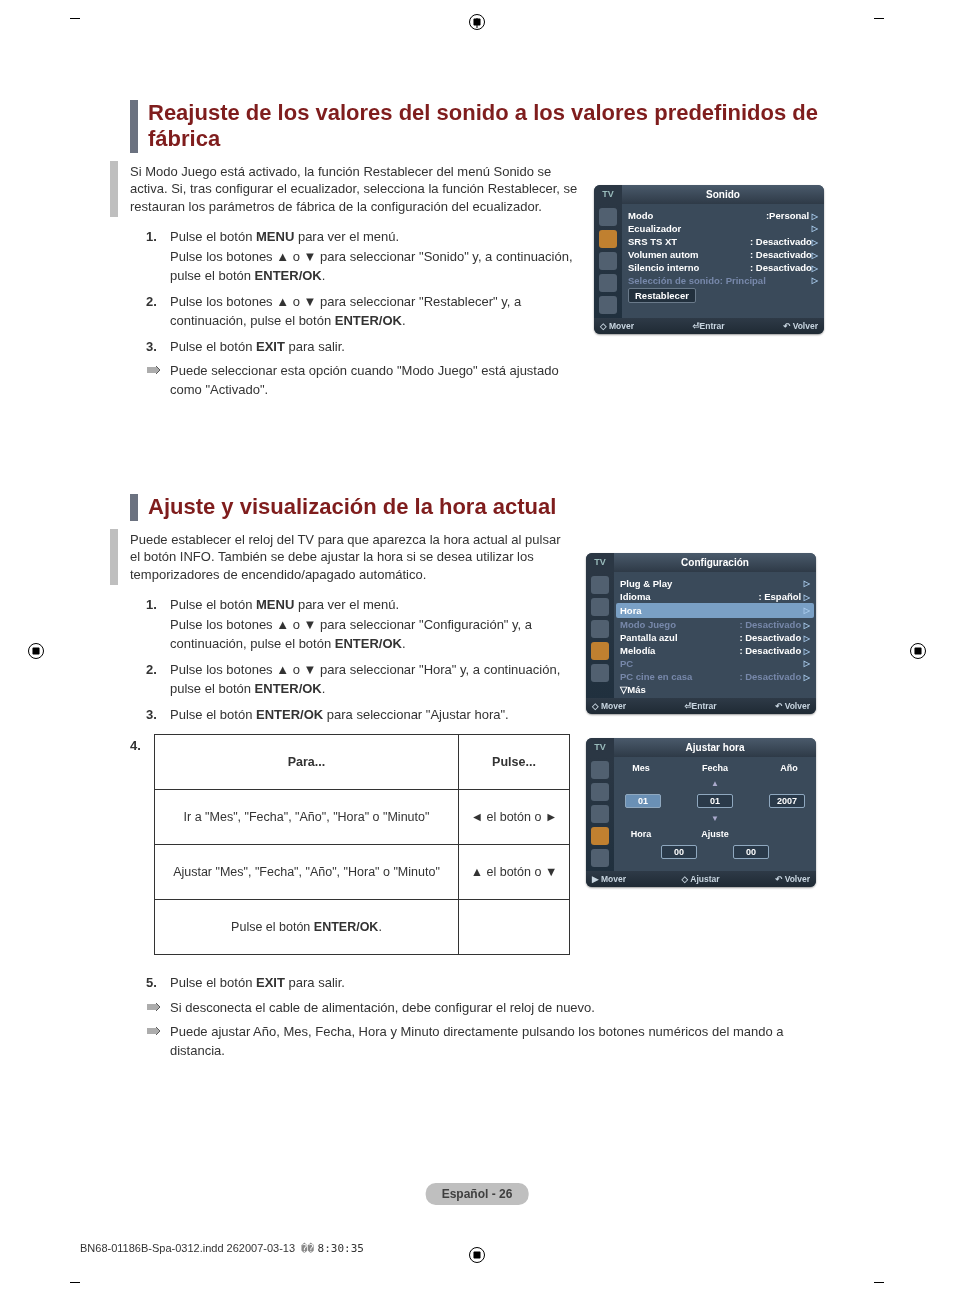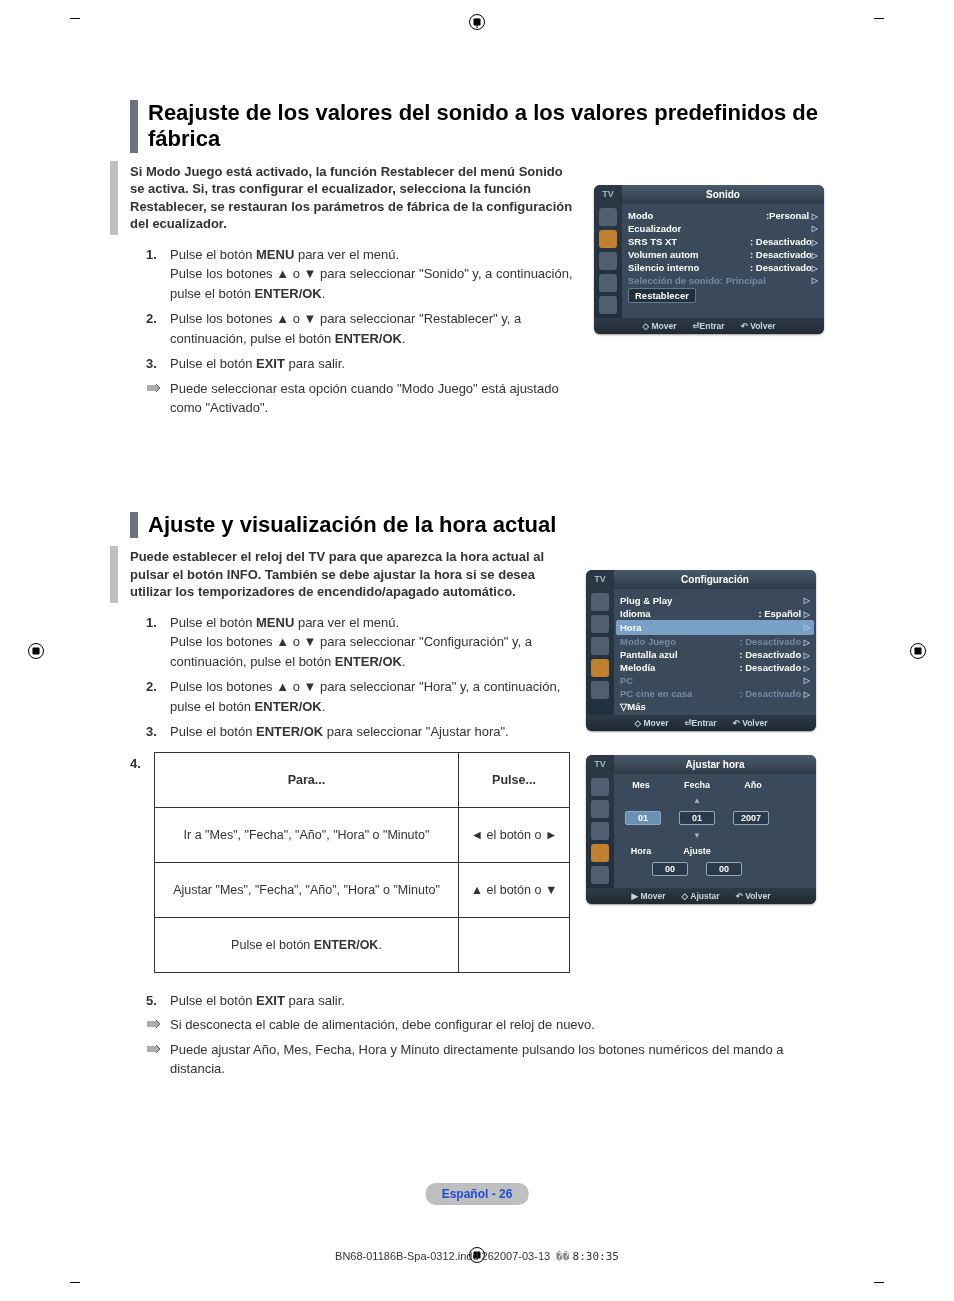--- a/index.html
+++ b/index.html
@@ -15,25 +15,25 @@
   .reg-top { top:14px; left:50%; transform:translateX(-50%);}
   .reg-mid-l { top:50%; left:28px; transform:translateY(-50%);}
   .reg-mid-r { top:50%; right:28px; transform:translateY(-50%);}
   .reg-bot { bottom:38px; left:50%; transform:translateX(-50%);}
   .reg-top::after,.reg-mid-l::after,.reg-mid-r::after,.reg-bot::after { content:""; position:absolute; left:50%; top:50%; transform:translate(-50%,-50%) rotate(45deg); width:10px; height:10px; background:#000; clip-path:polygon(50% 0,100% 50%,50% 100%,0 50%);}
 
   .content { position:absolute; top:100px; left:130px; right:130px; }
   .section { margin-bottom: 90px; }
   .sec-head { display:flex; align-items:stretch; margin-bottom:8px; }
   .sec-bar { width:8px; background:#6b7280; margin-right:10px; }
-  h1 { font-size:22px; font-weight:bold; color:#000000; flex:1; line-height:1.2; }
+  h1 { font-size:22px; font-weight:bold; color:#7f1d1d; flex:1; line-height:1.2; }
   .sec-body { display:flex; gap:16px; }
   .text-col { flex:1; }
   .text-col.narrow { max-width:440px; }
-  .intro { font-weight:bold; font-size:13px; margin-bottom:10px; line-height:1.35; border-left:8px solid #bfbfbf; padding-left:12px; margin-left:-20px; padding-top:2px; padding-bottom:2px;}
+  .intro { font-weight:normal; font-size:13px; margin-bottom:10px; line-height:1.35; border-left:8px solid #bfbfbf; padding-left:12px; margin-left:-20px; padding-top:2px; padding-bottom:2px;}
   .steps { list-style:none; padding-left:16px; }
   .steps li { display:flex; margin-bottom:6px; line-height:1.5; }
   .steps li .num { font-weight:bold; width:24px; flex:none; }
   .steps li .txt { flex:1; }
   .steps b { font-weight:bold; }
   .note { display:flex; margin:6px 0 4px 16px; line-height:1.45; }
   .note .arrow { width:24px; flex:none; color:#5a5a5a; }
   .note .arrow svg { width:16px; height:10px; }
   .arrowg { fill:none; stroke:#5a5a5a; stroke-width:1;}
 
@@ -46,40 +46,40 @@
   .osd .body { display:flex;border-radius:17px; }
   .osd .iconcol { width:28px; background:linear-gradient(#2b3744,#20303e); display:flex; flex-direction:column; gap:4px; padding:4px 0; align-items:center;}
   .osd .iconcol span { width:18px; height:18px; background:#516070; border-radius:3px; display:block; }
   .osd .iconcol span.sel { background:#c08030; }
   .osd .list { flex:1; padding:5px 6px 2px 6px; }
   .osd .row { display:flex; justify-content:space-between; padding:1px 0; align-items:center;}
   .osd .row .tri { color:#aaccee; font-size:8px;}
   .osd .row.dim { color:#7788aa; }
   .osd .row.hl { background:#7aa0c5; color:#fff; margin-left:-4px; margin-right:-4px; padding:2px 4px; border-radius:2px;}
   .osd .row.btn span:first-child{ background:#22303d; border:1px solid #6a7a8a; padding:1px 6px; border-radius:2px;}
-  .osd .foot { background:linear-gradient(#2e3a47,#1f2a34); display:flex; justify-content:center; gap:16px; padding:3px 6px; font-size:8.5px; color:#c8d5e0;}
+  .osd .foot { background:linear-gradient(#2e3a47,#1f2a34); display:flex; justify-content:space-between; gap:16px; padding:3px 6px; font-size:8.5px; color:#c8d5e0;}
   .osd .foot span::before{ content:""; display:inline-block; vertical-align:middle;}
   .osd .val{ white-space:nowrap;}
   .clock .grid{ display:flex; flex-direction:column; gap:6px; padding:6px 8px 10px 8px; align-items:center;}
-  .clock .labels,.clock .boxes{ display:flex; gap:18px; justify-content:center; font-size:9px;}
+  .clock .labels,.clock .boxes{ display:flex; gap:36px; justify-content:center; font-size:9px;}
   .clock .labels span{ width:38px; text-align:center;}
   .clock .boxes span{ width:36px; border:1px solid #8fa8bf; border-radius:2px; text-align:center; padding:1px 0; font-size:9px; background:#2a3a4a;}
   .clock .boxes span.sel{ background:#6a90b5;}
   .clock .spin{ display:flex; flex-direction:column; align-items:center; font-size:8px; color:#aac;}
 
   
   table.ctrl { border-collapse:collapse; width:100%; margin-top:4px; }
   table.ctrl th, table.ctrl td { border:1px solid #333; padding:20px 8px; text-align:center; font-size:12.5px; vertical-align:top;}
   table.ctrl th { font-weight:bold; background:#fff;}
   .li4 { display:flex; }
   .li4 .num{ font-weight:bold; width:24px; flex:none; padding-top:8px;}
   .li4 .tblwrap{ flex:1; }
 
-  .page-footer{ position:absolute; left:50%; transform:translateX(-50%); bottom:96px; background:#bfbfbf; color:#1d4ed8; font-weight:bold; font-size:12px; padding:4px 16px; border-radius:10px;}
-  .print-footer{ position:absolute; bottom:38px; left:80px; right:80px; display:flex; justify-content:center; font-size:11px; color:#333;}
+  .page-footer{ position:absolute; left:50%; transform:translateX(-50%); bottom:96px; background:#bfbfbf; color:#404040; font-weight:bold; font-size:12px; padding:4px 16px; border-radius:10px;}
+  .print-footer{ position:absolute; bottom:46px; left:80px; right:80px; display:flex; justify-content:flex-start; font-size:11px; color:#333;}
   .print-footer .time{ font-family:monospace; }
   .sep{ color:#888; font-family:monospace;}
 </style>
 </head>
 <body>
 
 <div class="page">
 
   <div class="crop-mark cm-top-l"></div>
   <div class="crop-mark cm-top-r"></div>

